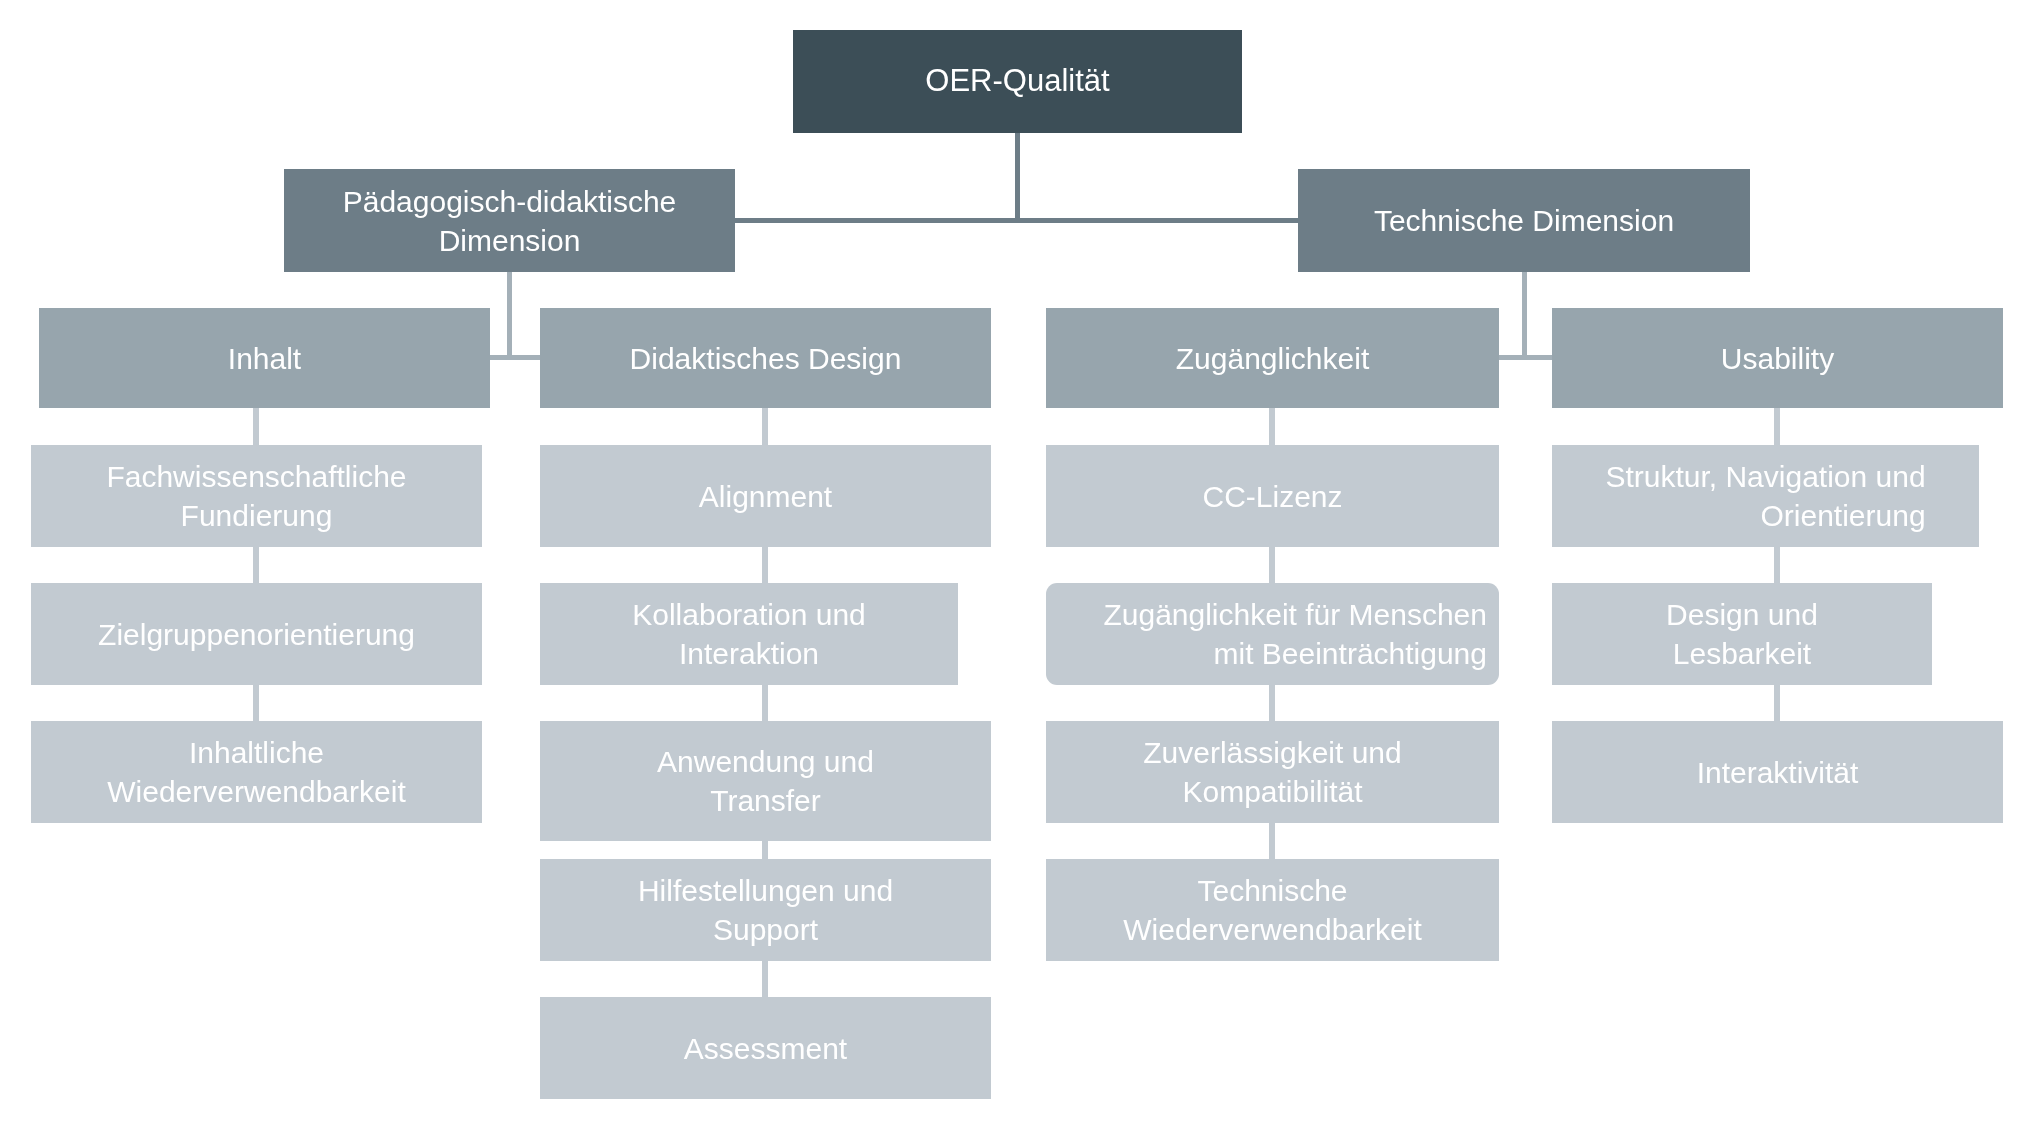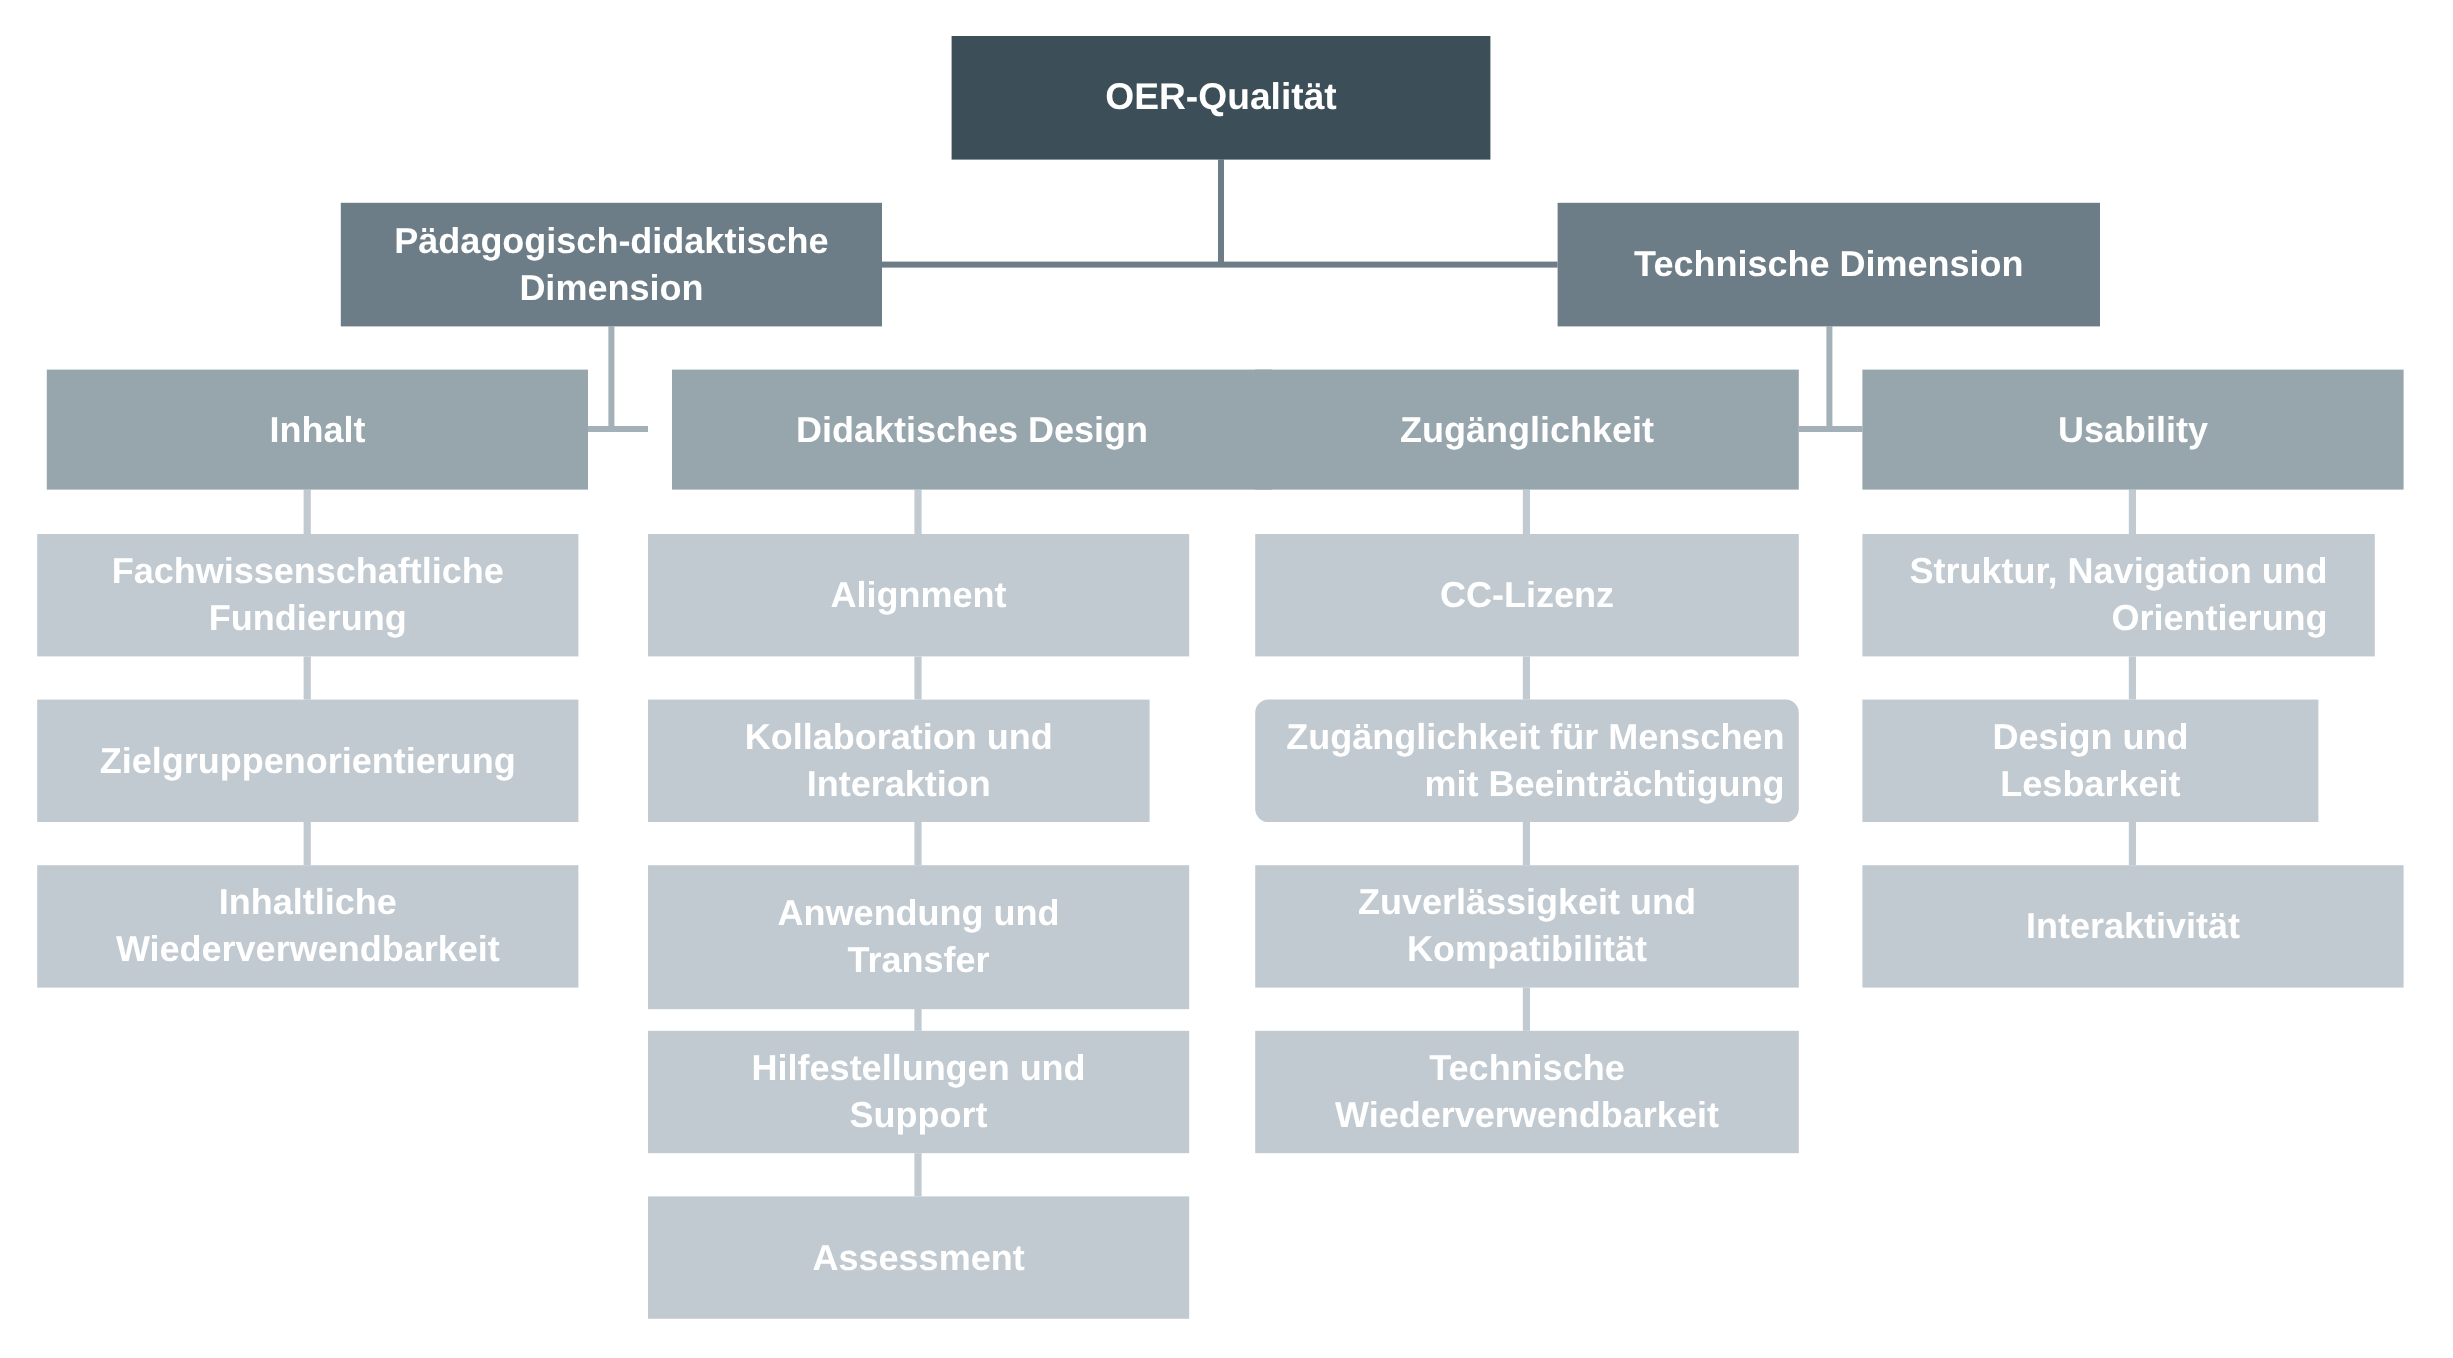--- a/index.html
+++ b/index.html
@@ -16,21 +16,21 @@
     overflow: hidden;
   }
   .box {
     position: absolute;
     display: flex;
     align-items: center;
     justify-content: center;
     text-align: center;
     white-space: pre-line;
     color: var(--text, #FFFFFF);
-    font-weight: 700;
+    font-weight: 400;
     font-size: 30px;
     line-height: 1.3;
     padding: 17px 10px;
     box-sizing: border-box;
   }
   .root-box     { background: var(--root-box, #3C4E57); font-size: 31px; }
   .dim-box      { background: var(--dimension-box, #6D7D87); }
   .cat-box      { background: var(--category-box, #97A5AD); }
   .item-box     { background: var(--item-box, #C2CAD1); }
   .align-right  { justify-content: flex-end; text-align: right; padding-right: 12px; border-radius: 11px; }
@@ -71,21 +71,21 @@
   <div class="conn conn-light" style="left:1774px; top:547px; width:6px; height:36px;"></div>
   <div class="conn conn-light" style="left:1774px; top:685px; width:6px; height:36px;"></div>
 
   <div class="box root-box" style="left:793px; top:30px; width:449px; height:103px;">OER-Qualität</div>
 
   <div class="box dim-box" style="left:284px; top:169px; width:451px; height:103px;">Pädagogisch-didaktische
 Dimension</div>
   <div class="box dim-box" style="left:1298px; top:169px; width:452px; height:103px;">Technische Dimension</div>
 
   <div class="box cat-box" style="left:39px; top:308px; width:451px; height:100px;">Inhalt</div>
-  <div class="box cat-box" style="left:560px; top:308px; width:500px; height:100px;">Didaktisches Design</div>
+  <div class="box cat-box" style="left:540px; top:308px; width:451px; height:100px;">Didaktisches Design</div>
   <div class="box cat-box" style="left:1046px; top:308px; width:453px; height:100px;">Zugänglichkeit</div>
   <div class="box cat-box" style="left:1552px; top:308px; width:451px; height:100px;">Usability</div>
 
   <div class="box item-box" style="left:31px; top:445px; width:451px; height:102px;">Fachwissenschaftliche
 Fundierung</div>
   <div class="box item-box" style="left:31px; top:583px; width:451px; height:102px;">Zielgruppenorientierung</div>
   <div class="box item-box" style="left:31px; top:721px; width:451px; height:102px;">Inhaltliche
 Wiederverwendbarkeit</div>
 
   <div class="box item-box" style="left:540px; top:445px; width:451px; height:102px;">Alignment</div>

